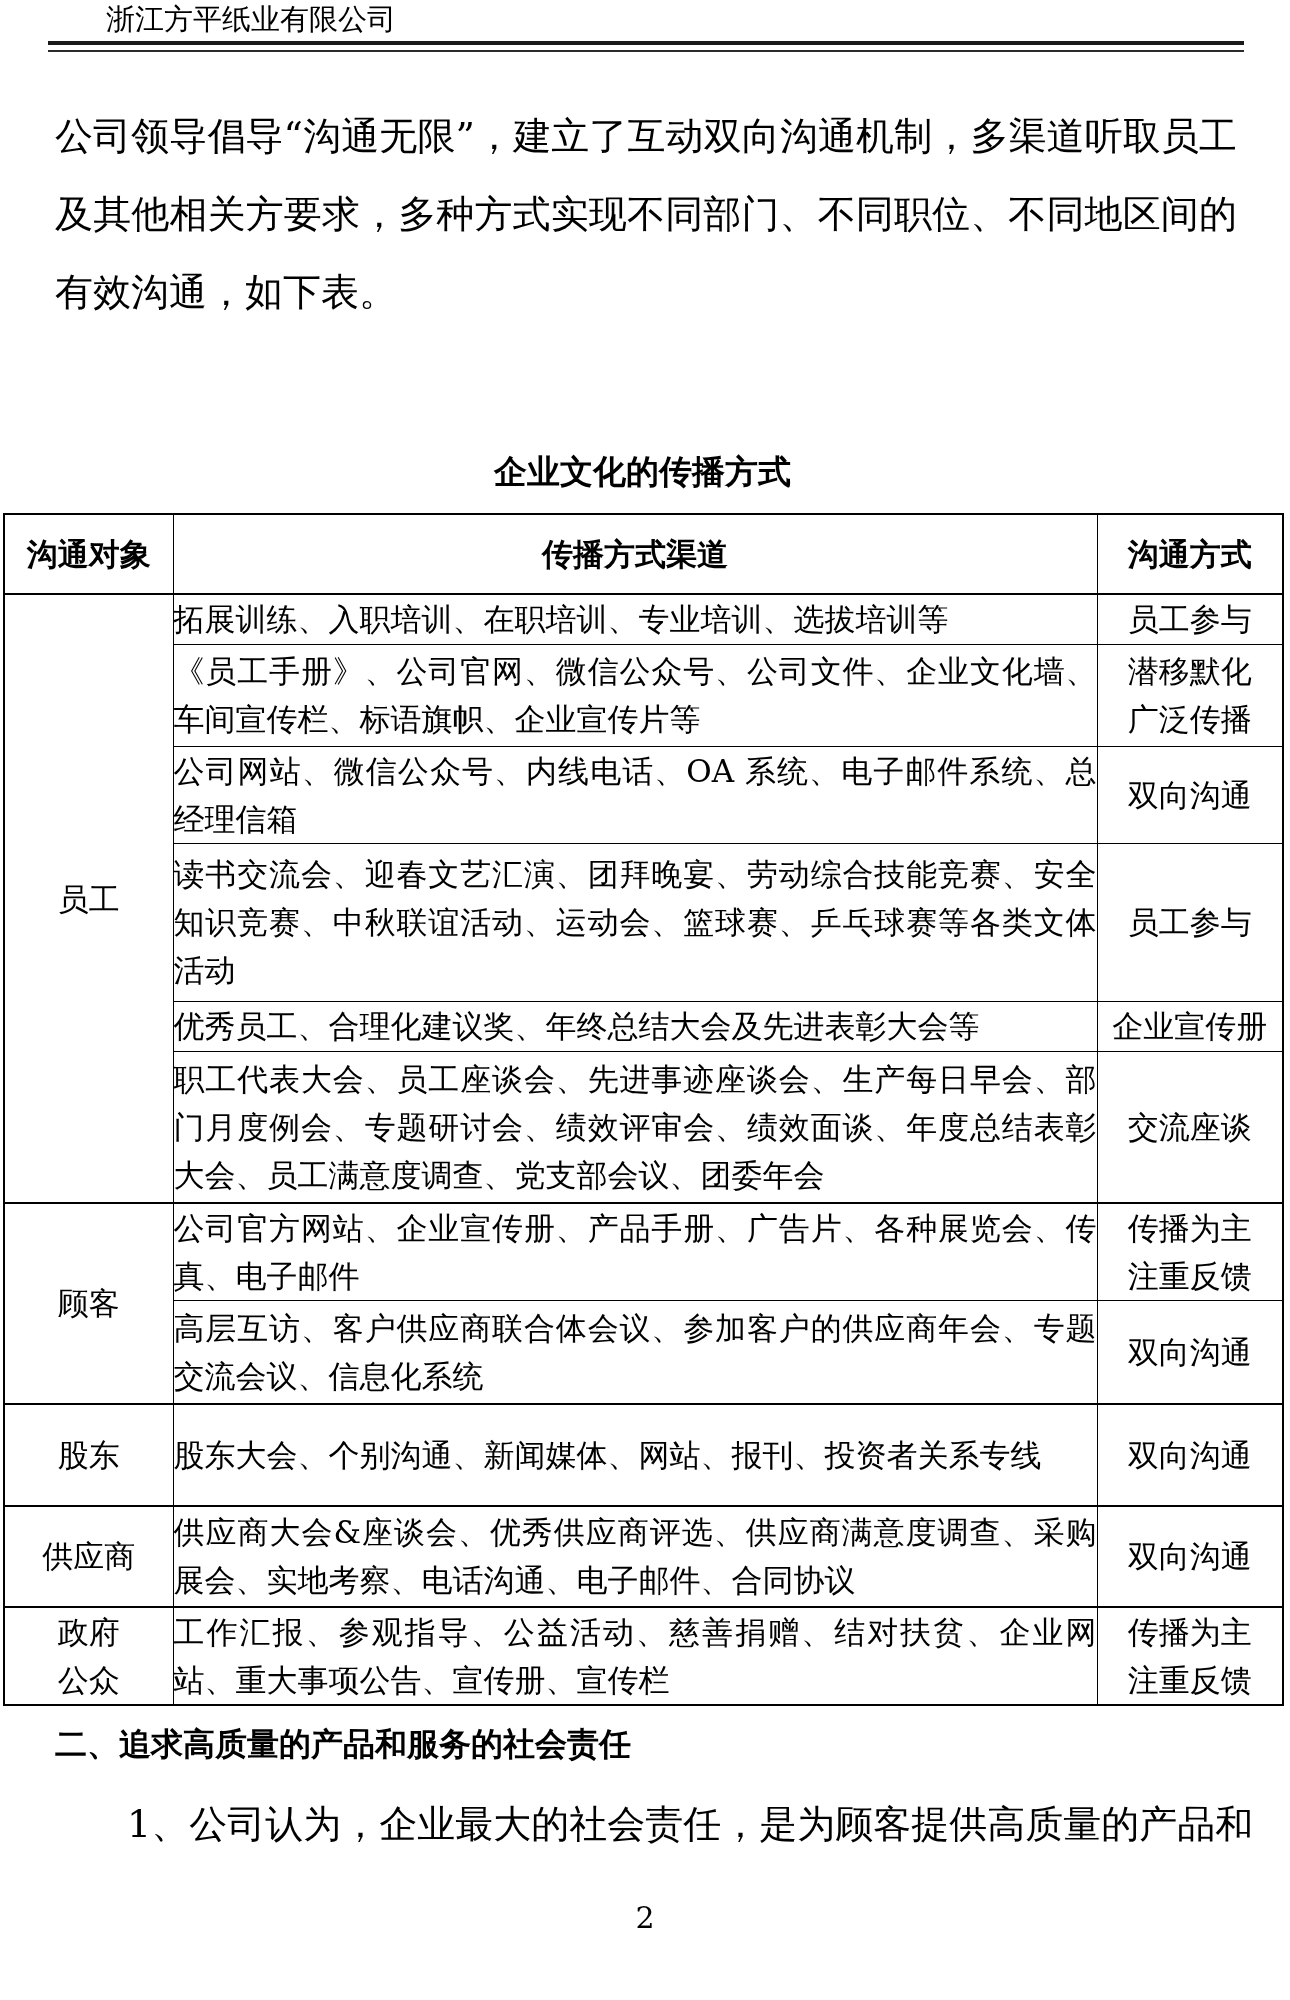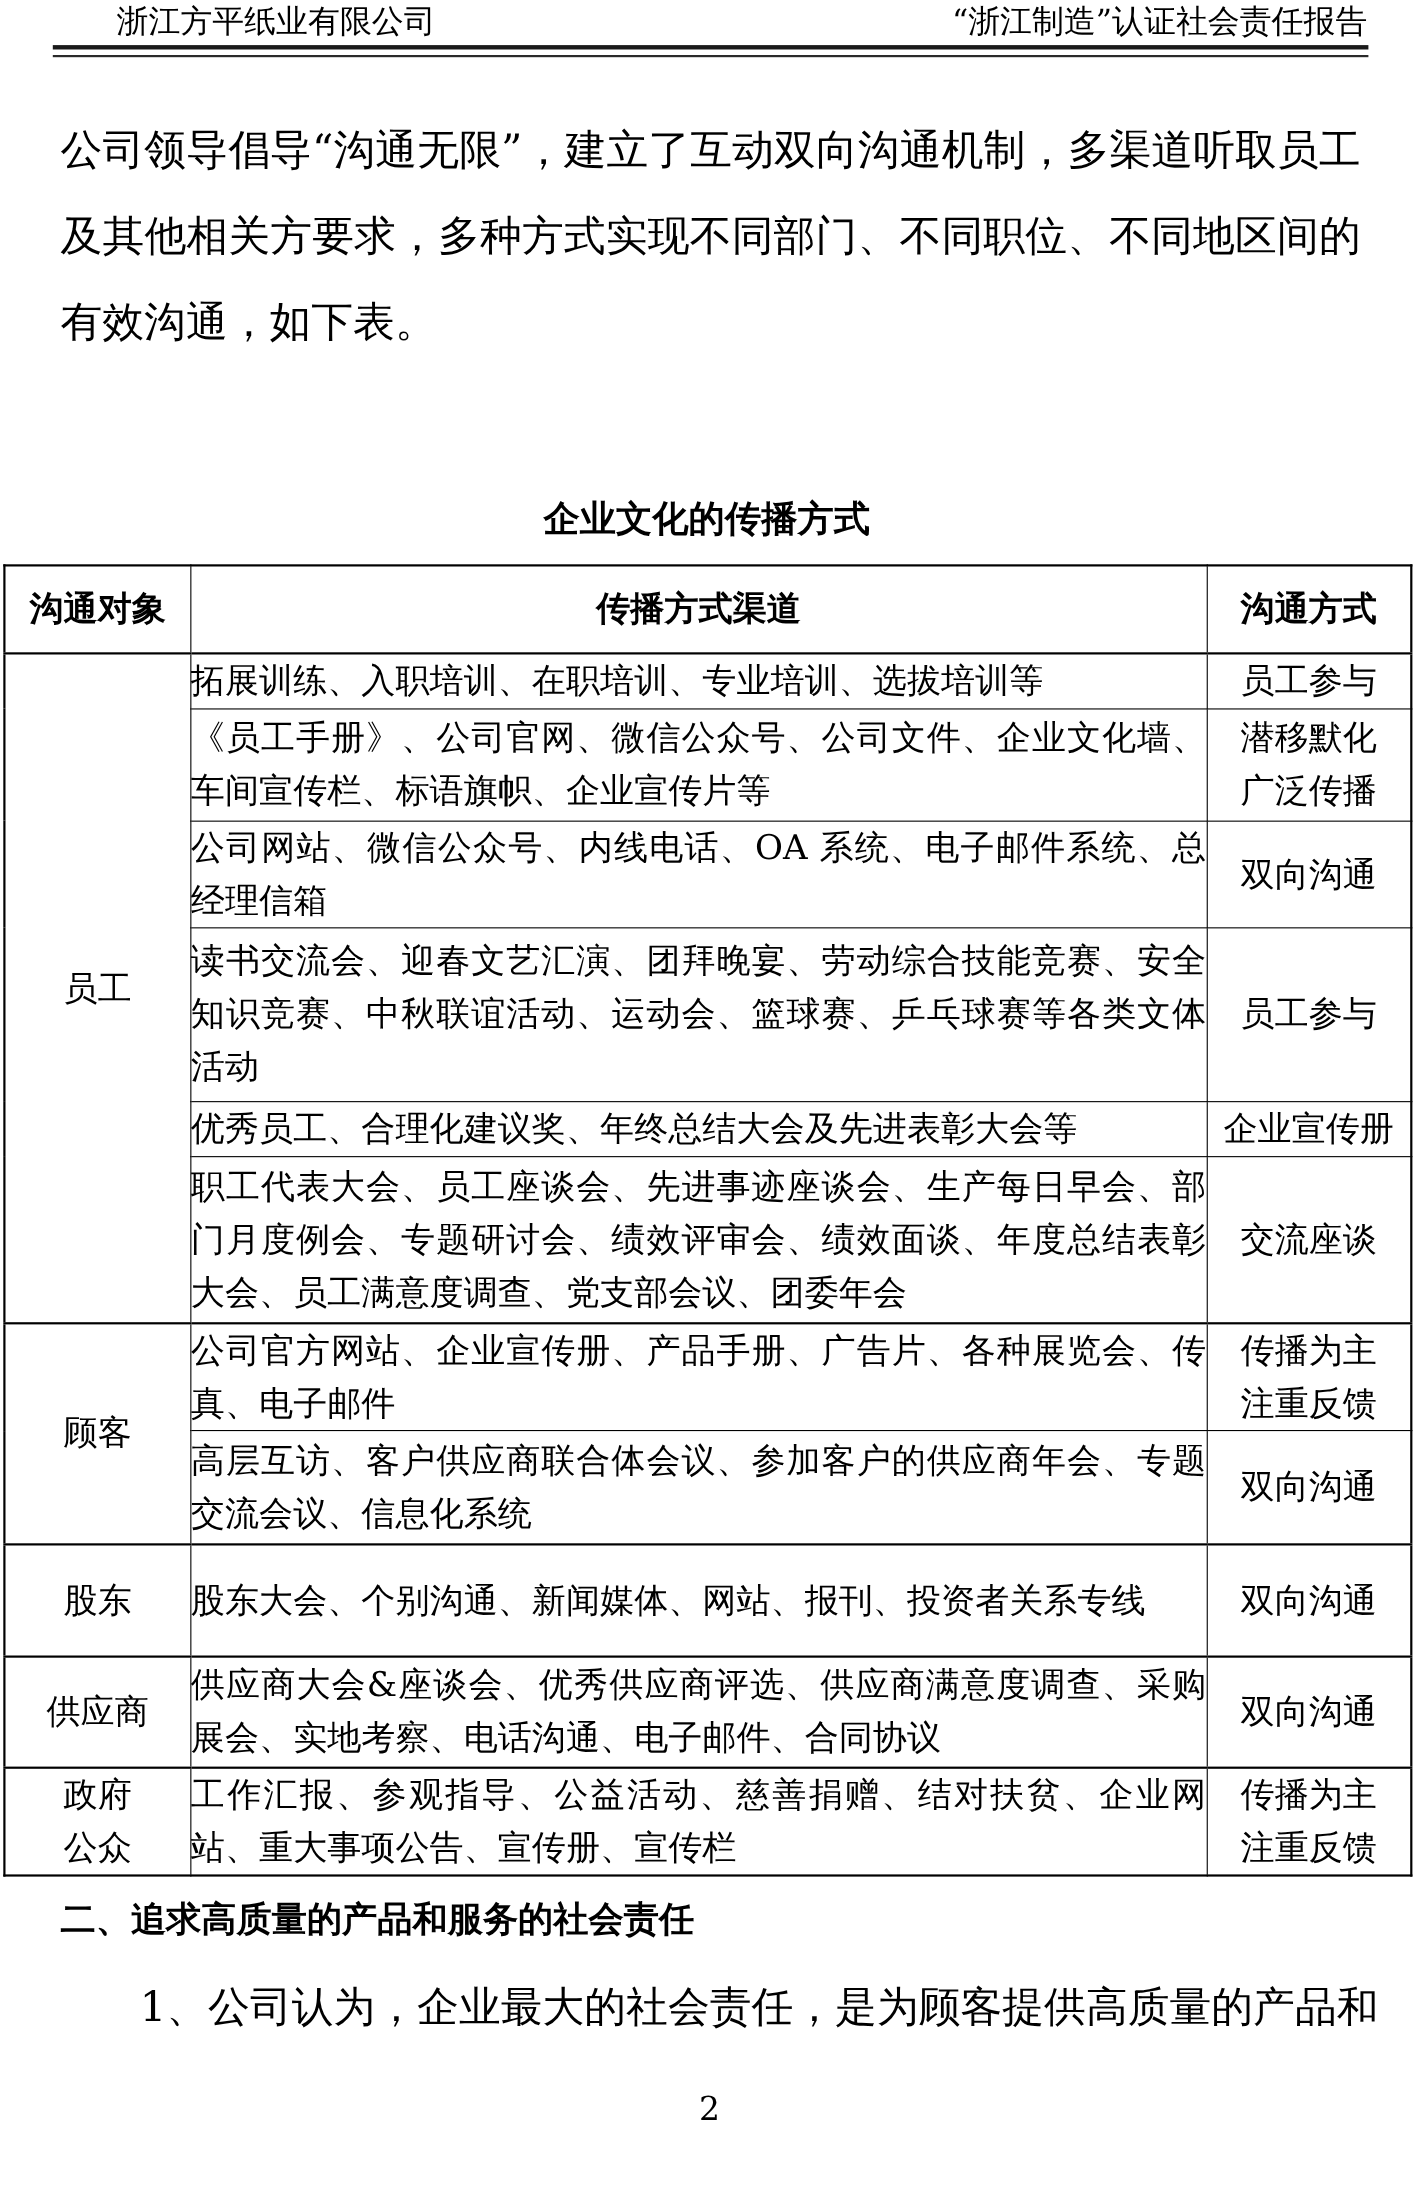--- a/index.html
+++ b/index.html
@@ -40,21 +40,20 @@
     font-size:32px;font-weight:bold;line-height:44px;}
   .para-indented{position:absolute;left:55px;top:1798px;width:1215px;
     font-size:38px;line-height:52px;text-indent:72px;}
   .page-number{position:absolute;left:0;top:1900px;width:1290px;text-align:center;font-size:30px;}
 </style>
 </head>
 <body>
 
 <div class="page-header">
   <span class="hleft">浙江方平纸业有限公司</span>
-  <span class="hright">“浙江制造”认证社会责任报告</span>
 </div>
 <div class="rule-thick"></div>
 <div class="rule-thin"></div>
 
 <div class="body-text">
   <p class="para">公司领导倡导“沟通无限”，建立了互动双向沟通机制，多渠道听取员工及其他相关方要求，多种方式实现不同部门、不同职位、不同地区间的有效沟通，如下表。</p>
 </div>
 
 <div class="table-title">企业文化的传播方式</div>
 

